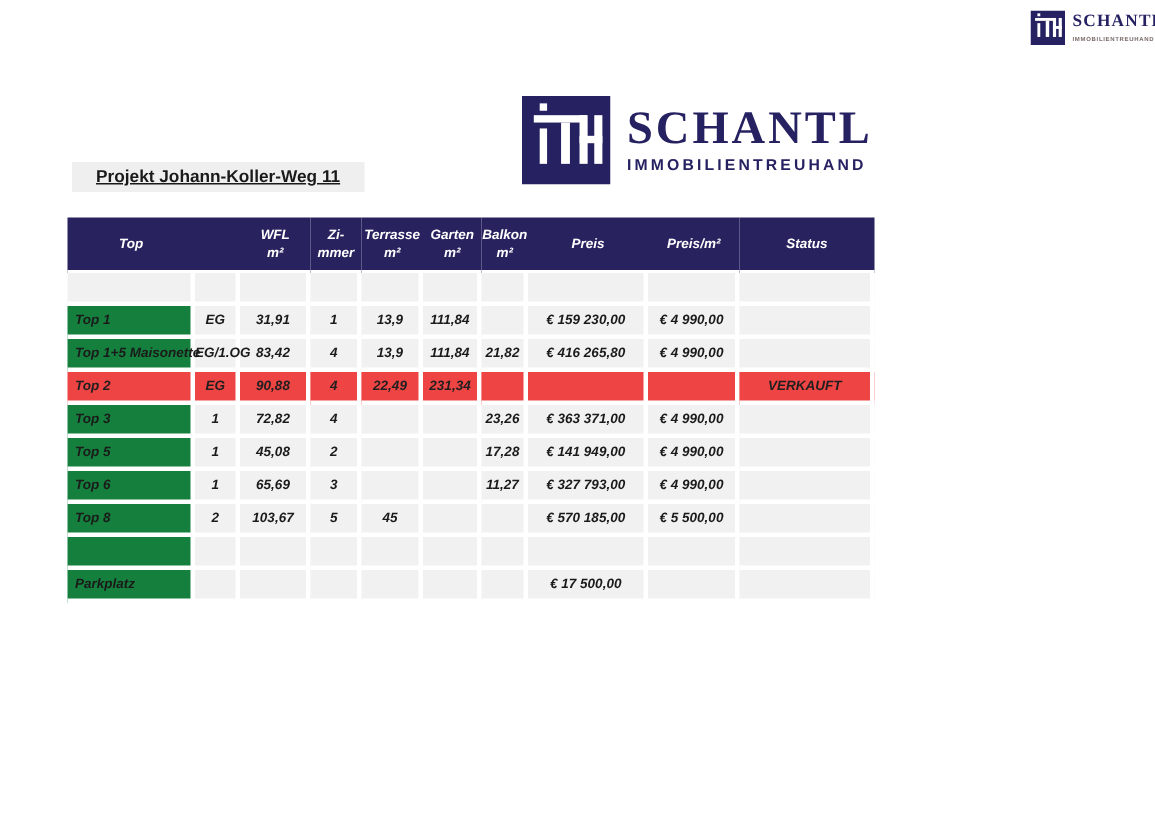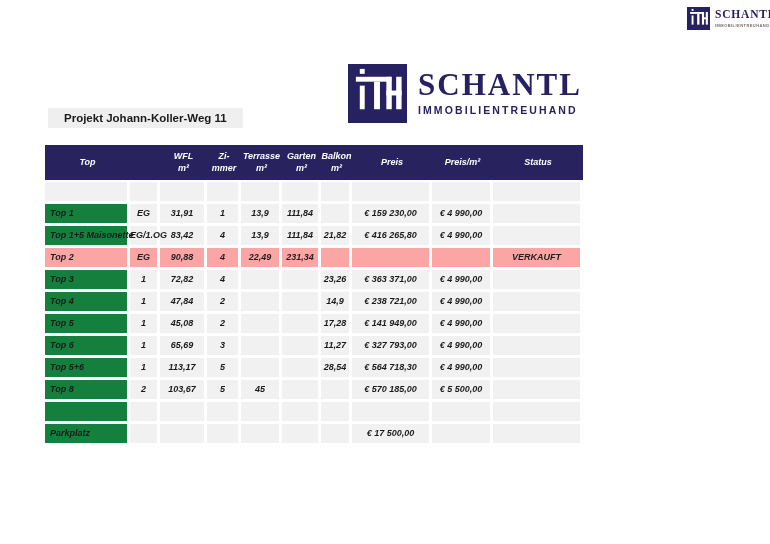--- a/index.html
+++ b/index.html
@@ -25,21 +25,21 @@
     font-family:"Liberation Serif", serif; font-weight:bold; color:#262262;
     font-size:31px; letter-spacing:2px; line-height:30px; margin-top:6px;
   }
   .logo-main-sub {
     font-weight:bold; color:#262262; font-size:10.5px; letter-spacing:2.1px; margin-top:4px;
   }
 
   
   .title {
     position:absolute; left:48px; top:108px; background:#efefef; color:#1a1a1a;
-    font-size:11.5px; font-weight:bold; padding:4px 16px; white-space:nowrap;
+    font-size:11.5px; font-weight:bold; padding:4px 16px; white-space:nowrap;text-decoration:underline;
   }
 
   
   table.price-table {
     position:absolute; left:45px; top:145px;
     border-collapse:separate; border-spacing:0; table-layout:fixed; width:538px;font-style:italic;
   }
   .price-table th {
     background:#28235f; color:#ffffff; font-size:9px; font-weight:bold;
     height:37px; padding:0; vertical-align:middle; text-align:center;
@@ -47,21 +47,21 @@
     box-sizing:border-box;
   }
   .price-table td {
     background:#f1f1f1; color:#1a1a1a; font-size:9px; font-weight:bold;
     height:22px; box-sizing:border-box; padding:0; vertical-align:middle;
     border-right:3px solid #ffffff; border-bottom:3px solid #ffffff;
     white-space:nowrap; text-align:center; line-height:1;
   }
   .price-table td.align-left { text-align:left; padding-left:5px; }
   .price-table tr.row-normal td.col-top { background:#15803d; }
-  .price-table tr.row-sold td { background:#fca5a5; color:#1f1f1f; }
+  .price-table tr.row-sold td { background:#ef4444; color:#1f1f1f; }
 </style>
 </head>
 <body>
 
 <div class="page">
 
   <div class="logo-small">
     <svg class="mark" viewBox="0 0 60 60">
       <rect x="0" y="0" width="60" height="60" fill="#262262"></rect>
       <rect x="12" y="5" width="5" height="5" fill="#ffffff"></rect>
@@ -184,64 +184,40 @@
           <td class="col-wfl">72,82</td>
           <td class="col-rooms">4</td>
           <td class="col-terrace"></td>
           <td class="col-garden"></td>
           <td class="col-balcony">23,26</td>
           <td class="col-price">€ 363 371,00</td>
           <td class="col-price_per_m2">€ 4 990,00</td>
           <td class="col-status"></td>
         </tr>
         <tr class="row-normal">
-          <td class="col-top align-left">Top 4</td>
-          <td class="col-floor">1</td>
-          <td class="col-wfl">47,84</td>
-          <td class="col-rooms">2</td>
-          <td class="col-terrace"></td>
-          <td class="col-garden"></td>
-          <td class="col-balcony">14,9</td>
-          <td class="col-price">€ 238 721,00</td>
-          <td class="col-price_per_m2">€ 4 990,00</td>
-          <td class="col-status"></td>
-        </tr>
-        <tr class="row-normal">
           <td class="col-top align-left">Top 5</td>
           <td class="col-floor">1</td>
           <td class="col-wfl">45,08</td>
           <td class="col-rooms">2</td>
           <td class="col-terrace"></td>
           <td class="col-garden"></td>
           <td class="col-balcony">17,28</td>
           <td class="col-price">€ 141 949,00</td>
           <td class="col-price_per_m2">€ 4 990,00</td>
           <td class="col-status"></td>
         </tr>
         <tr class="row-normal">
           <td class="col-top align-left">Top 6</td>
           <td class="col-floor">1</td>
           <td class="col-wfl">65,69</td>
           <td class="col-rooms">3</td>
           <td class="col-terrace"></td>
           <td class="col-garden"></td>
           <td class="col-balcony">11,27</td>
           <td class="col-price">€ 327 793,00</td>
-          <td class="col-price_per_m2">€ 4 990,00</td>
-          <td class="col-status"></td>
-        </tr>
-        <tr class="row-normal">
-          <td class="col-top align-left">Top 5+6</td>
-          <td class="col-floor">1</td>
-          <td class="col-wfl">113,17</td>
-          <td class="col-rooms">5</td>
-          <td class="col-terrace"></td>
-          <td class="col-garden"></td>
-          <td class="col-balcony">28,54</td>
-          <td class="col-price">€ 564 718,30</td>
           <td class="col-price_per_m2">€ 4 990,00</td>
           <td class="col-status"></td>
         </tr>
         <tr class="row-normal">
           <td class="col-top align-left">Top 8</td>
           <td class="col-floor">2</td>
           <td class="col-wfl">103,67</td>
           <td class="col-rooms">5</td>
           <td class="col-terrace">45</td>
           <td class="col-garden"></td>

